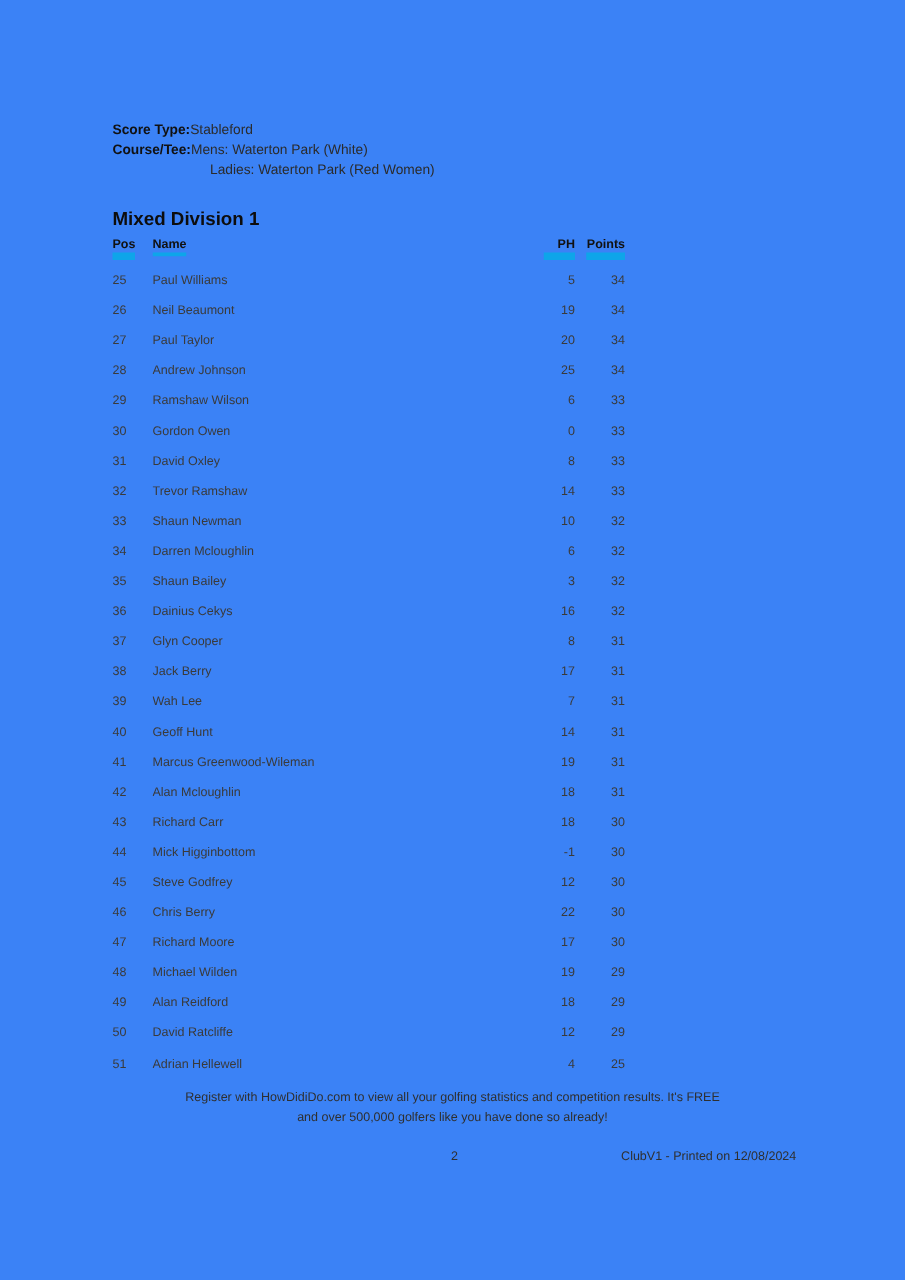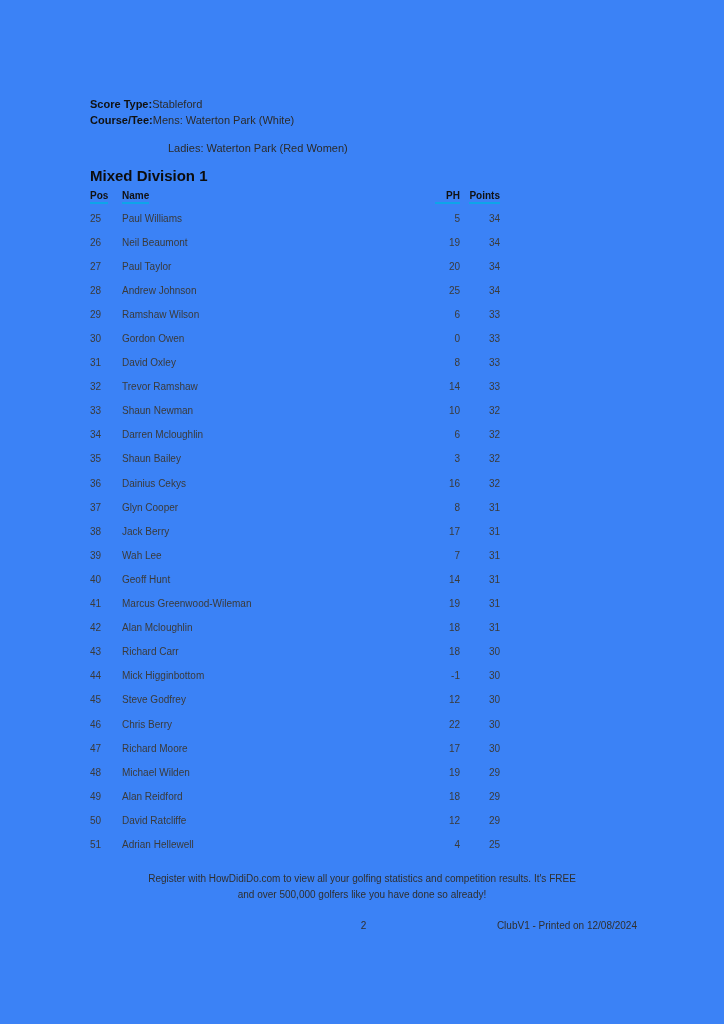--- a/index.html
+++ b/index.html
@@ -23,21 +23,21 @@
   
   .meta {
     position: absolute;
     top: 96px;
     left: 90px;
     font-size: 11px;
     line-height: 16px;
     color: #2b2b2b;
   }
   .meta .lbl { font-weight: bold; color: #111111; }
-  .meta .indent { padding-left: 78px; margin-top: 12px; }
+  .meta .indent { padding-left: 78px; }
 
   
   .division-title {
     position: absolute;
     top: 166px;
     left: 90px;
     font-size: 15px;
     line-height: 20px;
     font-weight: bold;
     color: #0d0d0d;
@@ -52,33 +52,33 @@
     font-size: 10px;
   }
   .thead {
     display: flex;
     height: 15px;
     font-weight: bold;
     color: #111111;
   }
   .hu {
     display: inline-block;
-    border-bottom: 2px solid #0ea5e9;
+    border-bottom: 6px solid #0ea5e9;
     padding-bottom: 1px;
   }
   .hu-ph { padding-left: 11px; }
   .col-pos    { width: 32px;  text-align: left;  flex: 0 0 auto; }
   .col-name   { flex: 1 1 auto; text-align: left; white-space: nowrap; overflow: hidden; }
   .col-ph     { width: 40px;  text-align: right; flex: 0 0 auto; }
   .col-points { width: 40px;  text-align: right; flex: 0 0 auto; }
   .tbody { padding-top: 1px; }
   .trow {
     display: flex;
     height: 24.1px;
-    align-items: center;
+    align-items: flex-end;
     color: #3a3a3a;
   }
 
   
   .register {
     position: absolute;
     top: 871px;
     left: 0;
     width: 724px;
     text-align: center;

